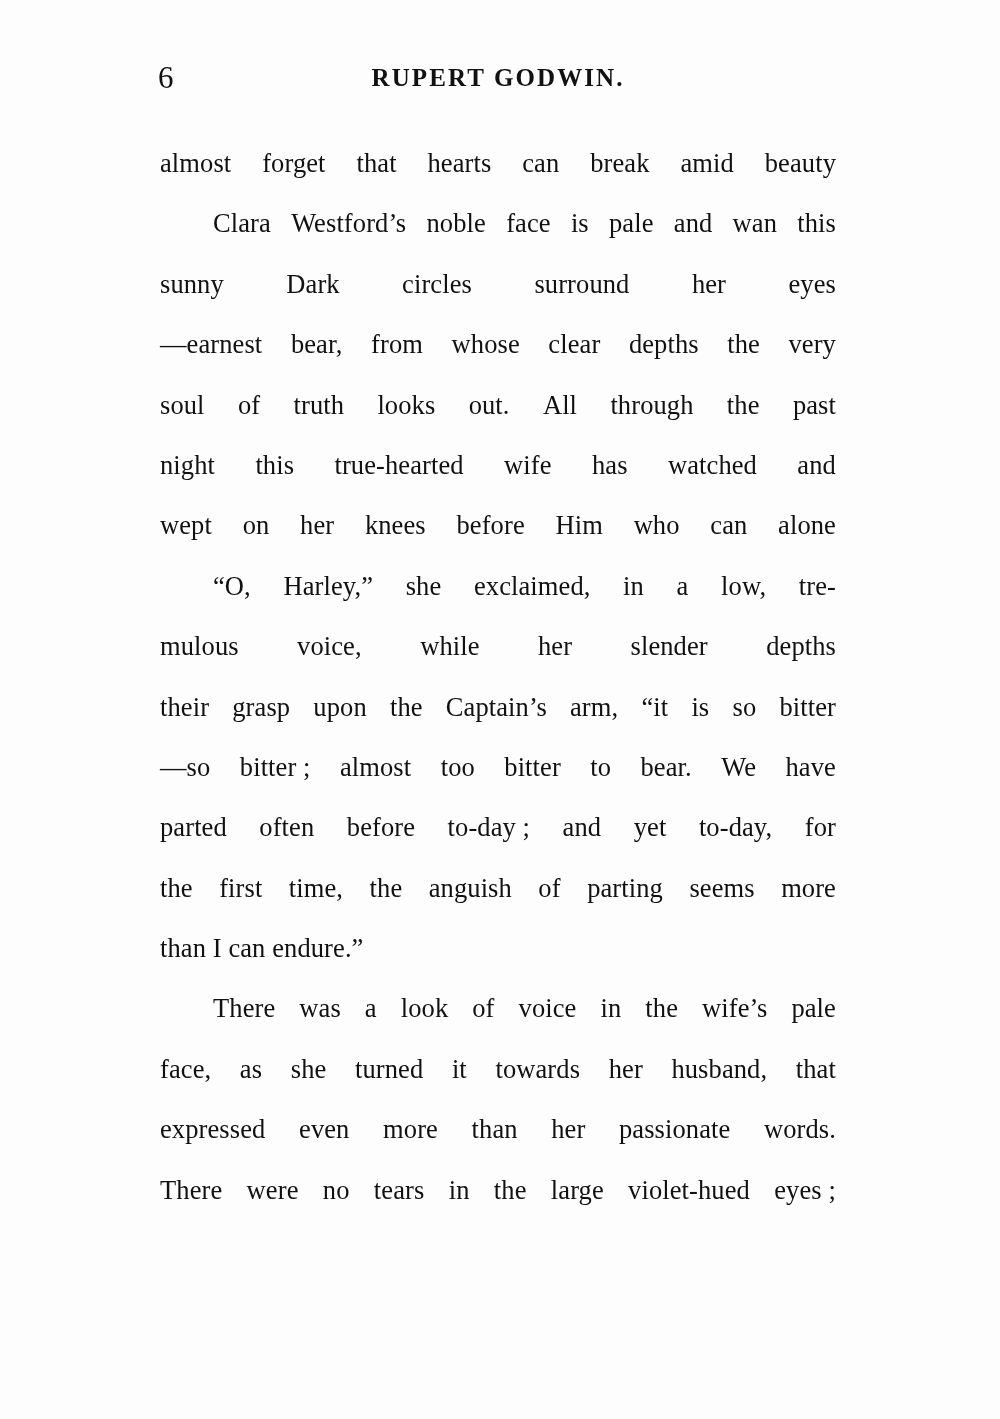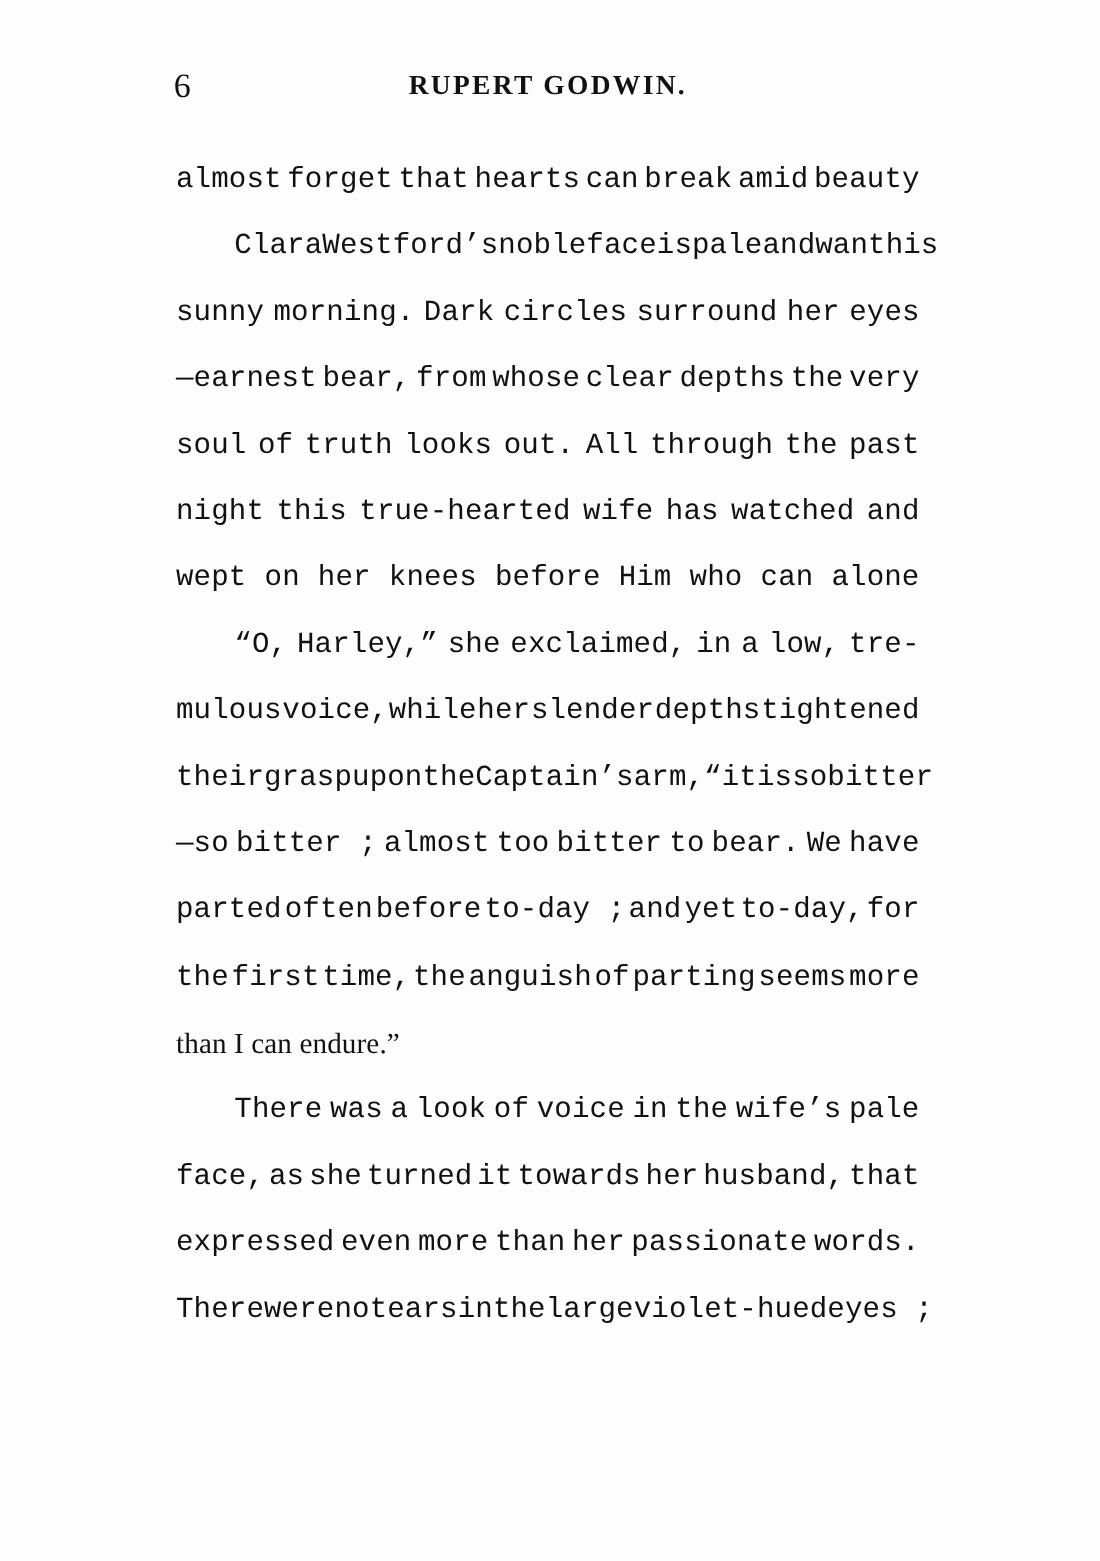--- a/index.html
+++ b/index.html
@@ -62,21 +62,20 @@
     font-size: 26.5px;
     line-height: 60.4px;
     white-space: nowrap;
     letter-spacing: 0.1px;
   }
   
   .line > .just {
     display: flex;
     justify-content: space-between;
     width: 100%;
-    font-family: Liberation Mono, monospace;
   }
   .line > .just > span { display: inline-block; }
   
   .line.flush > .nat { display: inline-block; }
   .line.indent > .just { padding-left: 53px; width: calc(100% - 53px); }
 </style>
 </head>
 <body>
 
 <div class="page">
@@ -108,21 +107,20 @@
           <span>is</span>
           <span>pale</span>
           <span>and</span>
           <span>wan</span>
           <span>this</span>
         </div>
       </div>
       <div class="line">
         <div class="just">
           <span>sunny</span>
-          <span>morning.</span>
           <span>Dark</span>
           <span>circles</span>
           <span>surround</span>
           <span>her</span>
           <span>eyes</span>
         </div>
       </div>
       <div class="line">
         <div class="just">
           <span>—earnest</span>
@@ -185,21 +183,20 @@
         </div>
       </div>
       <div class="line">
         <div class="just">
           <span>mulous</span>
           <span>voice,</span>
           <span>while</span>
           <span>her</span>
           <span>slender</span>
           <span>depths</span>
-          <span>tightened</span>
         </div>
       </div>
       <div class="line">
         <div class="just">
           <span>their</span>
           <span>grasp</span>
           <span>upon</span>
           <span>the</span>
           <span>Captain’s</span>
           <span>arm,</span>

